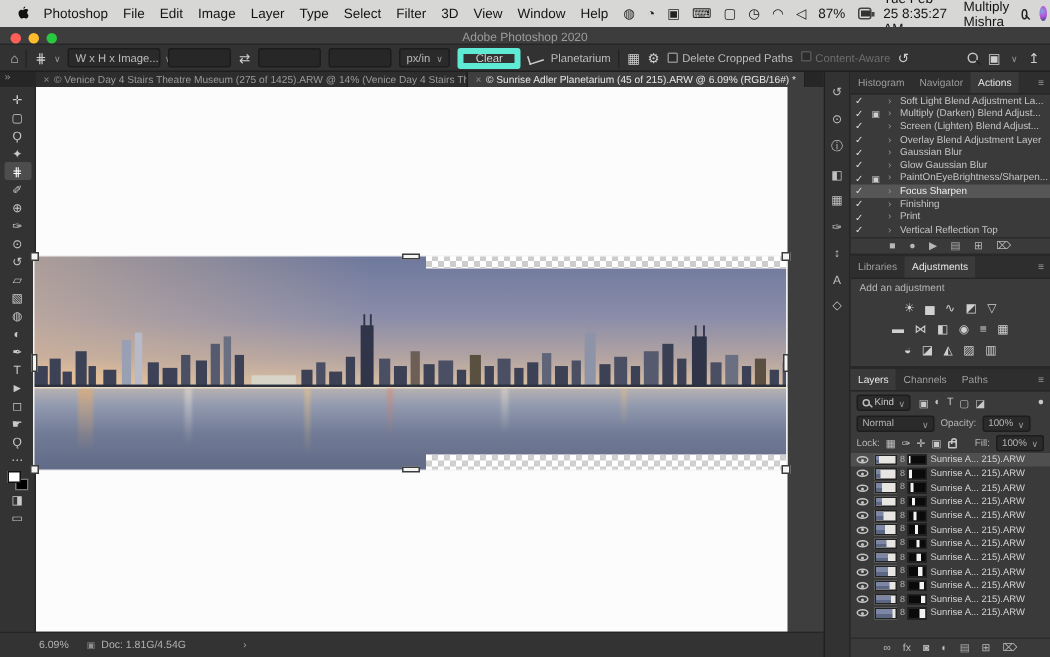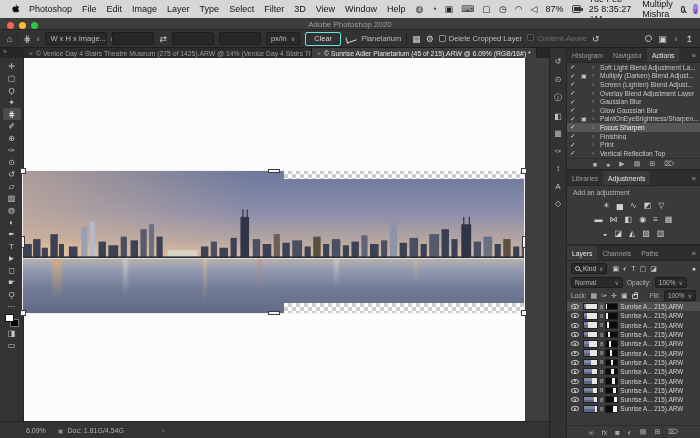--- a/index.html
+++ b/index.html
@@ -22,21 +22,21 @@
   .lights{display:flex;gap:5px;margin-left:7px;z-index:2}
   .light{width:7px;height:7px;border-radius:50%}
   .tb-title{position:absolute;left:0;right:0;text-align:center;font-size:8px;color:#9c9c9c}
   
   .optionsbar{height:18px;background:#323232;border-bottom:1px solid #1f1f1f;display:flex;align-items:center;gap:5px;padding:0 7px;font-size:7.5px;color:#bdbdbd;white-space:nowrap}
   .ob-sep{width:1px;height:12px;background:#242424}
   .ob-ico{font-size:9px;color:#cfcfcf}
   .caret{font-size:6px;color:#9a9a9a}
   .dd{background:#2a2a2a;border:1px solid #1d1d1d;border-radius:2px;height:13px;display:flex;align-items:center;gap:4px;padding:0 4px}
   .field{background:#272727;border:1px solid #1c1c1c;border-radius:2px;height:13px;width:42px}
-  .btn{border:1px solid #5eead4;border-radius:2px;height:14px;display:flex;align-items:center;padding:0 8px;color:#d5d5d5}
+  .btn{border:4px solid #5eead4;border-radius:2px;height:14px;display:flex;align-items:center;padding:0 8px;color:#d5d5d5}
   .cb{width:7px;height:7px;border:1px solid #8a8a8a;border-radius:1px;background:#2b2b2b}
   .dim{color:#6e6e6e}
   .dim .cb{border-color:#555}
   .straight-ico{width:10px;height:6px;border-left:1px solid #cfcfcf;border-bottom:1px solid #cfcfcf;transform:rotate(-18deg)}
   
   .workspace{display:flex;height:390px}
   .left-col{width:549px;display:flex;flex-direction:column}
   .tabbar{height:10px;background:#262626;display:flex;font-size:6.8px;color:#9b9b9b;position:relative;padding-left:24px}
   .tab-expand{position:absolute;left:3px;top:0;color:#8f8f8f;font-size:7px}
   .tab{display:flex;align-items:center;gap:3px;padding:0 5px;background:#2d2d2d;border-right:1px solid #1e1e1e;white-space:nowrap;overflow:hidden;max-width:288px}
@@ -194,21 +194,21 @@
     <span class="caret">∨</span>
   </span>
   <span class="btn">Clear</span>
   <span class="straight-ico"></span>
   <span>Planetarium</span>
   <span class="ob-sep"></span>
   <span class="ob-ico">▦</span>
   <span class="ob-ico">⚙</span>
   <span style="display:flex;align-items:center;gap:3px">
     <span class="cb"></span>
-    <span>Delete Cropped Layer</span>
+    <span>Delete Cropped Paths</span>
   </span>
   <span class="dim" style="display:flex;align-items:flex-start;gap:3px">
     <span class="cb"></span>
     <span>Content-Aware</span>
   </span>
   <span class="ob-ico">↺</span>
   <span style="margin-left:auto;display:flex;align-items:center;gap:7px">
     <span class="lens" style="border-color:#c4c4c4"></span>
     <span class="ob-ico">▣</span>
     <span class="caret">∨</span>

